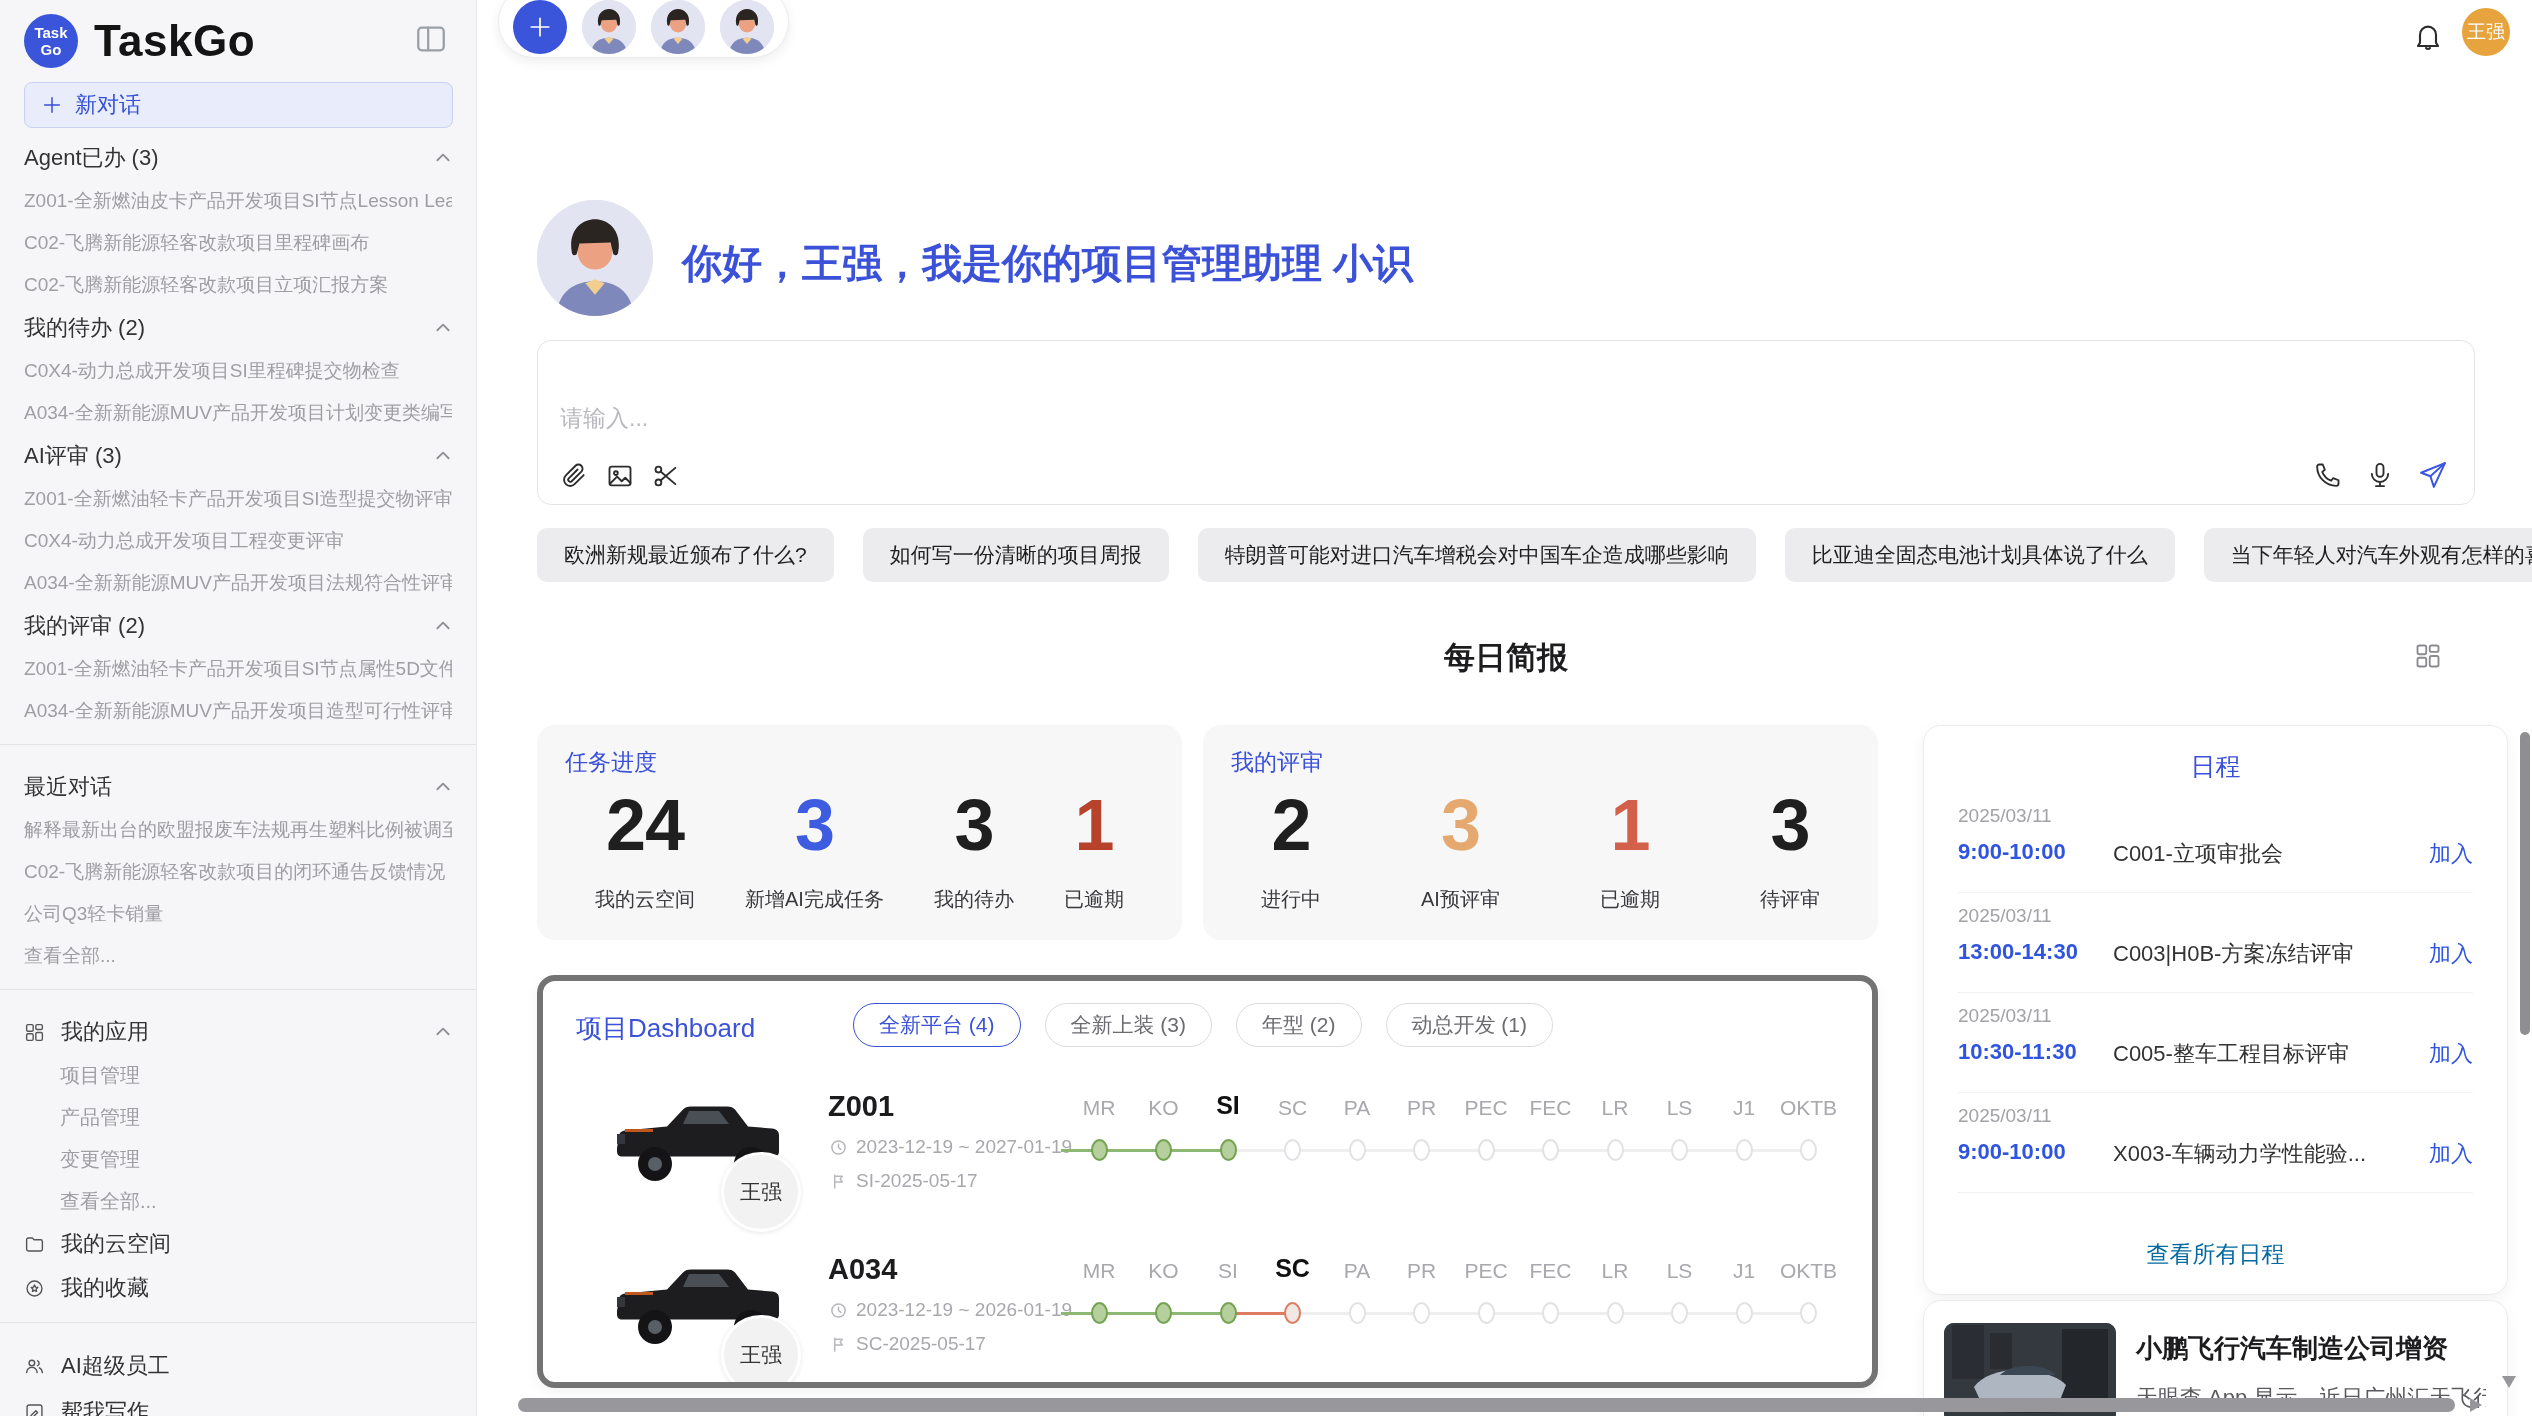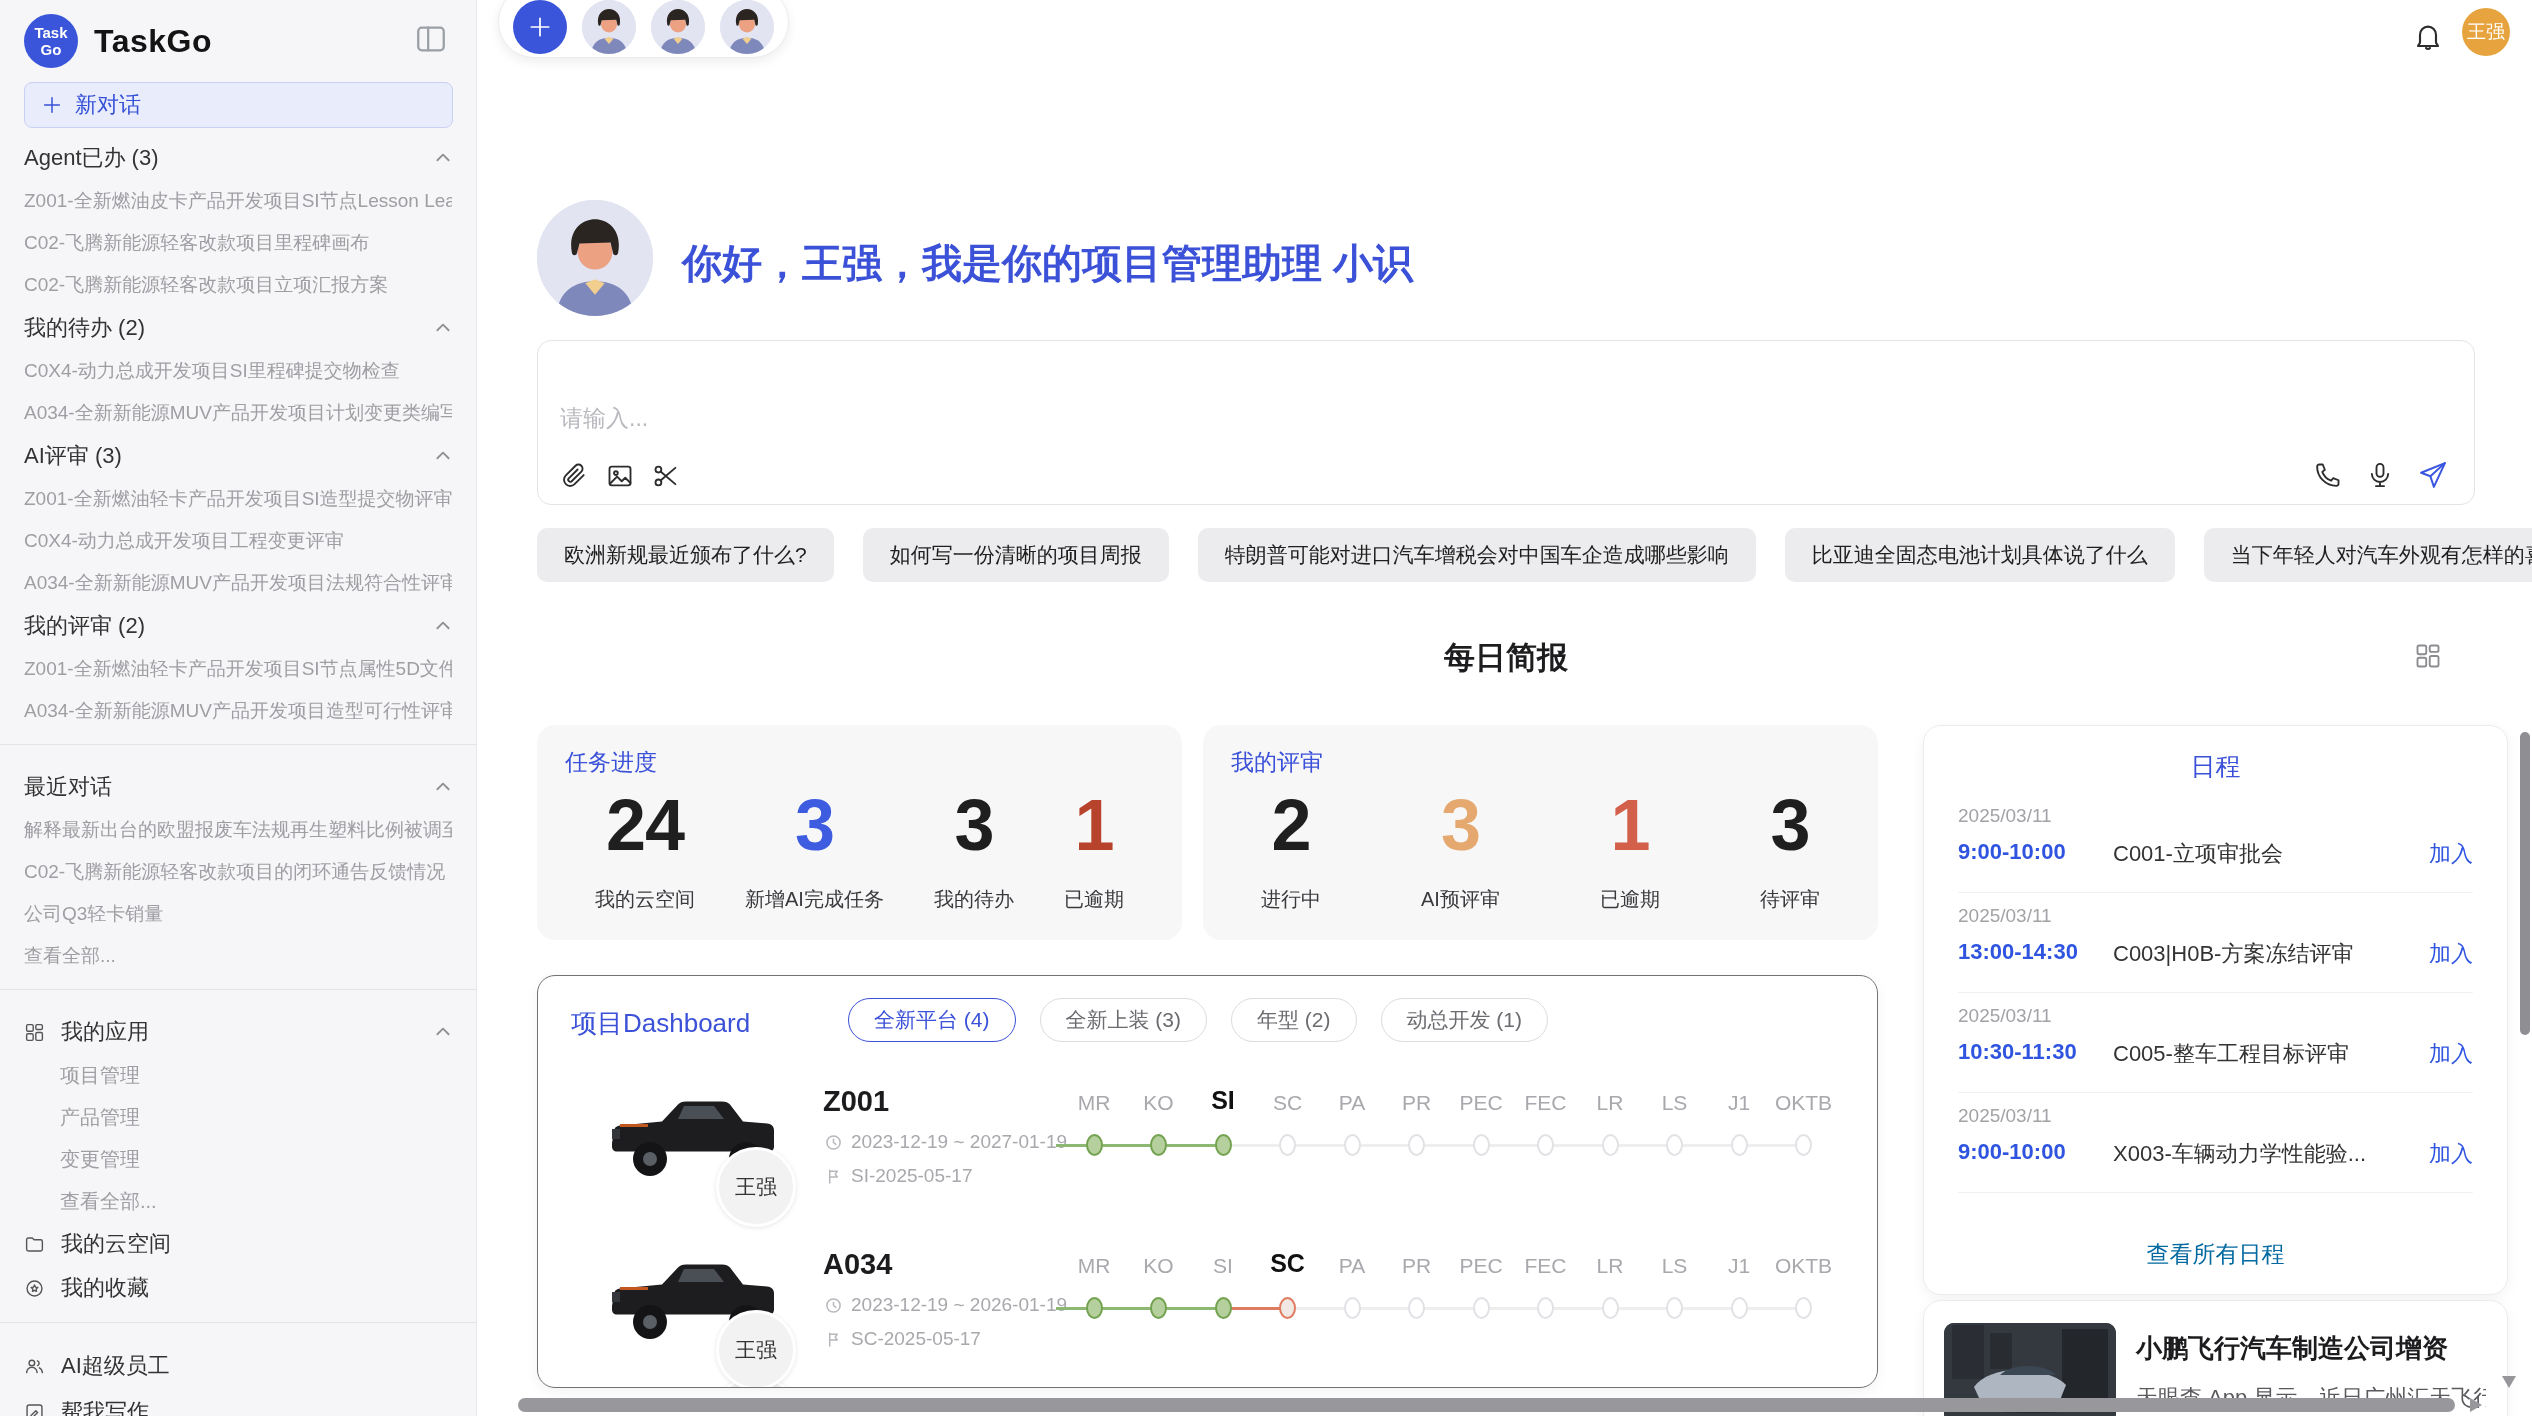--- a/index.html
+++ b/index.html
@@ -6,21 +6,21 @@
   body { background: #fff; font-family: "Liberation Sans", sans-serif; }
   .screen { position: relative; width: 2532px; height: 1416px; background: #fff; overflow: hidden; color: #222; }
 
   svg { display: block; }
   .ic { fill: none; stroke: currentColor; stroke-width: 1.6; stroke-linecap: round; stroke-linejoin: round; }
 
   
   .sidebar { position: absolute; left: 0; top: 0; width: 477px; height: 1416px; background: #f6f6f8; border-right: 1px solid #e7e7ea; overflow: hidden; }
   .logo-row { display: flex; align-items: center; padding: 14px 24px 10px; position: relative; }
   .logo-circle { width: 54px; height: 54px; border-radius: 50%; background: #3a55d9; color: #fff; display: flex; flex-direction: column; align-items: center; justify-content: center; font-size: 15px; line-height: 17px; font-weight: 700; }
-  .app-title { font-size: 32px; font-weight: 700; color: #141414; margin-left: 16px; letter-spacing: .5px; }
+  .app-title { font-size: 44px; font-weight: 700; color: #141414; margin-left: 16px; letter-spacing: .5px; }
   .collapse-btn { position: absolute; right: 28px; top: 22px; width: 34px; height: 34px; color: #9aa0a6; cursor: pointer; background: none; border: none; }
   .collapse-btn svg { width: 34px; height: 34px; }
   .new-chat { display: flex; align-items: center; gap: 12px; margin: 4px 24px 0; height: 46px; background: #e9ecfb; border: 1px solid #c9d0f2; border-radius: 8px; color: #3450d6; font-size: 22px; padding: 0 16px; cursor: pointer; width: 429px; }
   .new-chat svg { width: 22px; height: 22px; }
   .sb-block { padding: 8px 24px 0; }
   .sb-header { display: flex; align-items: center; height: 44px; font-size: 22px; color: #333; cursor: pointer; }
   .sb-header .hdr-label { flex: 1 1 auto; }
   .sb-header svg { width: 18px; height: 18px; color: #8e8e93; }
   .sb-item { height: 42px; line-height: 42px; font-size: 19px; color: #9e9ea3; white-space: nowrap; overflow: hidden; cursor: pointer; }
   .sb-sub { padding-left: 36px; font-size: 20px; }
@@ -78,21 +78,21 @@
   .schedule-title { text-align: center; margin-top: 24px; font-size: 25px; color: #3b51d8; }
   .sched-list { margin-top: 10px; }
   .sched-item { position: relative; height: 100px; border-bottom: 1px solid #f1f1f3; margin: 0 34px; }
   .sched-date { font-size: 19px; color: #a2a2a7; padding-top: 12px; }
   .sched-time { position: absolute; left: 0; top: 46px; font-size: 22px; color: #2f55e0; font-weight: 600; }
   .sched-name { position: absolute; left: 155px; top: 46px; font-size: 22px; color: #333; }
   .sched-join { position: absolute; right: 0; top: 46px; font-size: 22px; color: #2f55e0; cursor: pointer; }
   .sched-footer { position: absolute; left: 0; right: 0; bottom: 24px; text-align: center; font-size: 23px; color: #0369a1; cursor: pointer; }
 
   
-  .dash-card { position: absolute; left: 537px; top: 975px; width: 1341px; height: 413px; background: #fff; border: 1px solid #737373; border-radius: 18px; box-shadow: 0 4px 14px rgba(0,0,0,.05); overflow: hidden; }
+  .dash-card { position: absolute; left: 537px; top: 975px; width: 1341px; height: 413px; background: #fff; border: 6px solid #737373; border-radius: 18px; box-shadow: 0 4px 14px rgba(0,0,0,.05); overflow: hidden; }
   .dash-title { position: absolute; left: 33px; top: 30px; font-size: 26px; color: #3b51d8; }
   .dash-tabs { position: absolute; left: 310px; top: 22px; display: flex; gap: 24px; }
   .dash-tab { height: 44px; line-height: 42px; padding: 0 25px; border-radius: 22px; border: 1px solid #dcdce0; color: #6b6b70; font-size: 21px; background: #fff; cursor: pointer; white-space: nowrap; }
   .dash-tab.active { border: 1.5px solid #3b51d8; color: #3b51d8; }
 
   .proj-row { position: absolute; left: 0; width: 100%; height: 160px; cursor: pointer; }
   .truck { position: absolute; left: 60px; top: 8px; width: 190px; height: 112px; }
   .truck svg { width: 100%; height: 100%; }
   .proj-owner { position: absolute; left: 178px; top: 76px; width: 80px; height: 80px; border-radius: 50%; background: #f2f2f3; border: 3px solid #fff; box-shadow: 0 1px 5px rgba(0,0,0,.1); display: flex; align-items: center; justify-content: center; font-size: 21px; color: #333; }
   .proj-code { position: absolute; left: 285px; top: 14px; font-size: 29px; font-weight: 700; color: #1c1c1e; }

